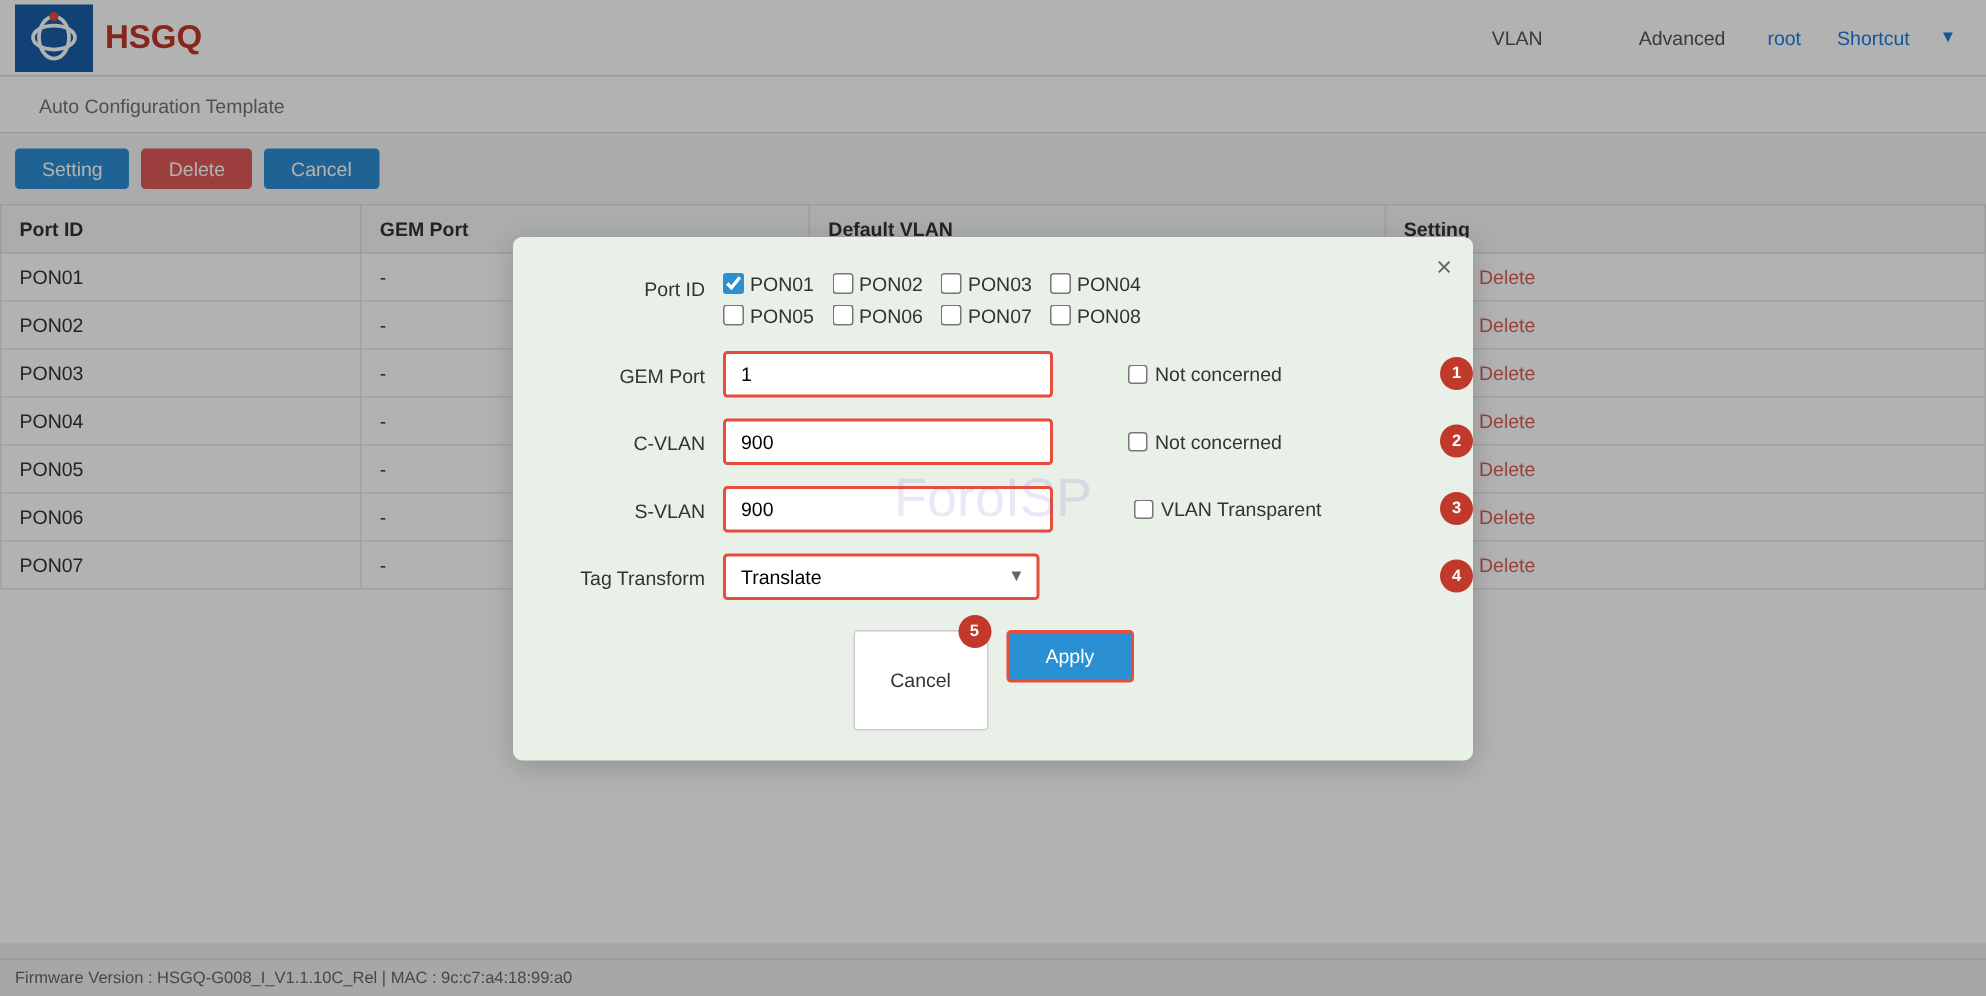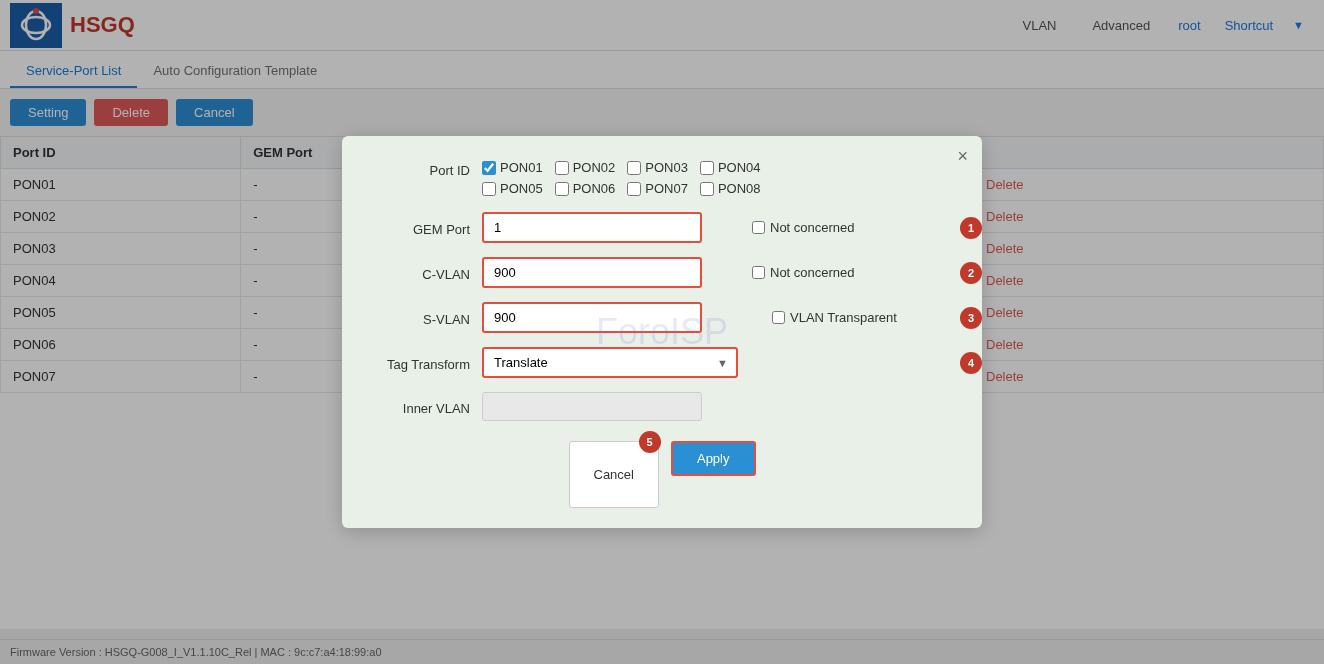--- a/index.html
+++ b/index.html
@@ -41,20 +41,21 @@
       justify-content: flex-end;
       align-items: center;
       gap: 20px;
       padding-right: 10px;
     }
     .nav-tab {
       color: #555;
       cursor: pointer;
       font-size: 13px;
       padding: 4px 8px;
+      margin-left: 28px;
     }
     .nav-user {
       color: #1a7be0;
       font-size: 13px;
       margin-right: 4px;
     }
     .nav-shortcut {
       color: #1a7be0;
       font-size: 13px;
     }
@@ -252,21 +253,21 @@
       width: 220px;
       background: #e8e8e8;
       outline: none;
       color: #999;
     }
     .form-select {
       border: 2px solid #e74c3c;
       border-radius: 3px;
       padding: 6px 10px;
       font-size: 13px;
-      width: 256px;
+      width: 211px;
       background: #fff;
       outline: none;
       appearance: none;
       cursor: pointer;
     }
     .select-wrap {
       position: relative;
       display: inline-block;
     }
     .select-arrow {
@@ -378,21 +379,20 @@
   <div class="nav-tabs">
     <span class="nav-tab">VLAN</span>
     <span class="nav-tab">Advanced</span>
     <span class="nav-user">root</span>
     <span class="nav-shortcut">Shortcut</span>
     <span class="nav-chevron">▼</span>
   </div>
 </div>
 
 <div class="sub-tabs">
-  <div class="sub-tab active">Service-Port List</div>
   <div class="sub-tab">Auto Configuration Template</div>
 </div>
 
 <div class="action-bar">
   <button class="btn btn-primary">Setting</button>
   <button class="btn btn-danger">Delete</button>
   <button class="btn btn-primary">Cancel</button>
 </div>
 
 <div class="table-area">
@@ -545,21 +545,21 @@
           <span>Not concerned</span>
         </label>
       </div>
     </div>
 
     <div class="form-row">
       <div class="field-label">S-VLAN</div>
       <div class="form-input-wrap">
         <input type="text" class="form-input" value="900" style="">
         <span class="step-badge">3</span>
-        <label class="checkbox-label" style="margin-left:60px;">
+        <label class="checkbox-label" style="margin-left:44px;">
           <input type="checkbox" style="">
           <span>VLAN Transparent</span>
         </label>
       </div>
     </div>
 
     <div class="form-row">
       <div class="field-label">Tag Transform</div>
       <div class="form-input-wrap">
         <div class="select-wrap">
@@ -568,26 +568,20 @@
             <option>Add</option>
             <option>Remove</option>
             <option>Transparent</option>
           </select>
           <span class="select-arrow">▼</span>
         </div>
         <span class="step-badge">4</span>
       </div>
     </div>
 
-    <div class="form-row">
-      <div class="field-label">Inner VLAN</div>
-      <div class="form-input-wrap">
-        <input type="text" class="form-input-plain" value="" placeholder="" style="width: 220px;">
-      </div>
-    </div>
 
     <div class="modal-footer">
       <button class="btn-cancel">Cancel</button>
       <div style="position:relative;">
         <span class="step-badge-footer">5</span>
         <button class="btn-apply">Apply</button>
       </div>
     </div>
 
     <div class="watermark">ForoISP</div>

